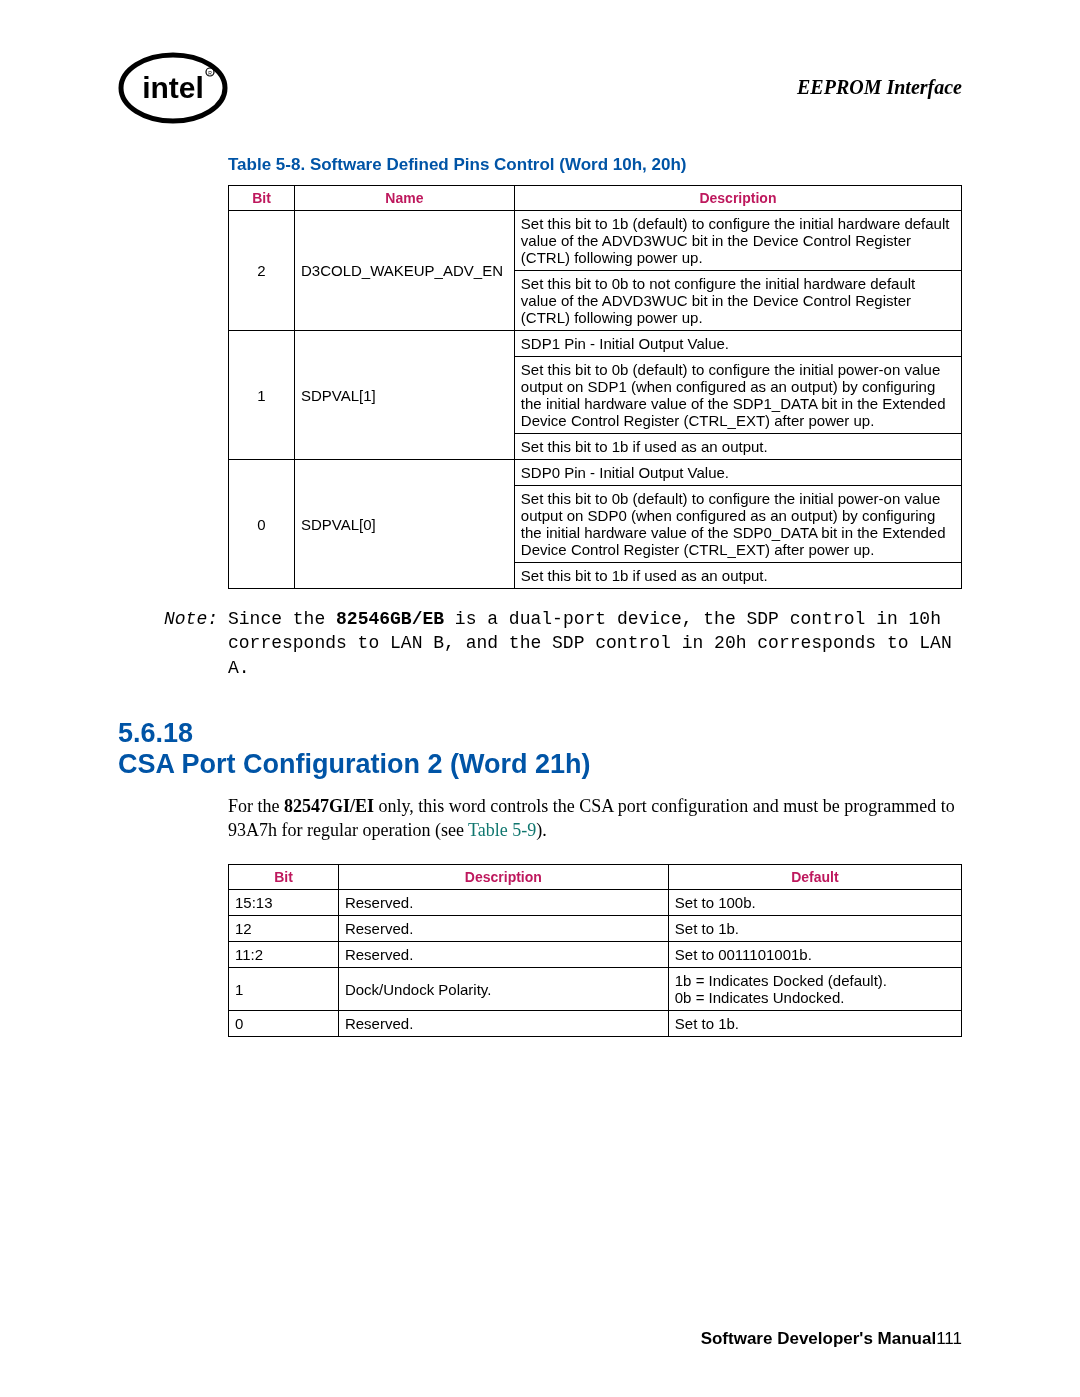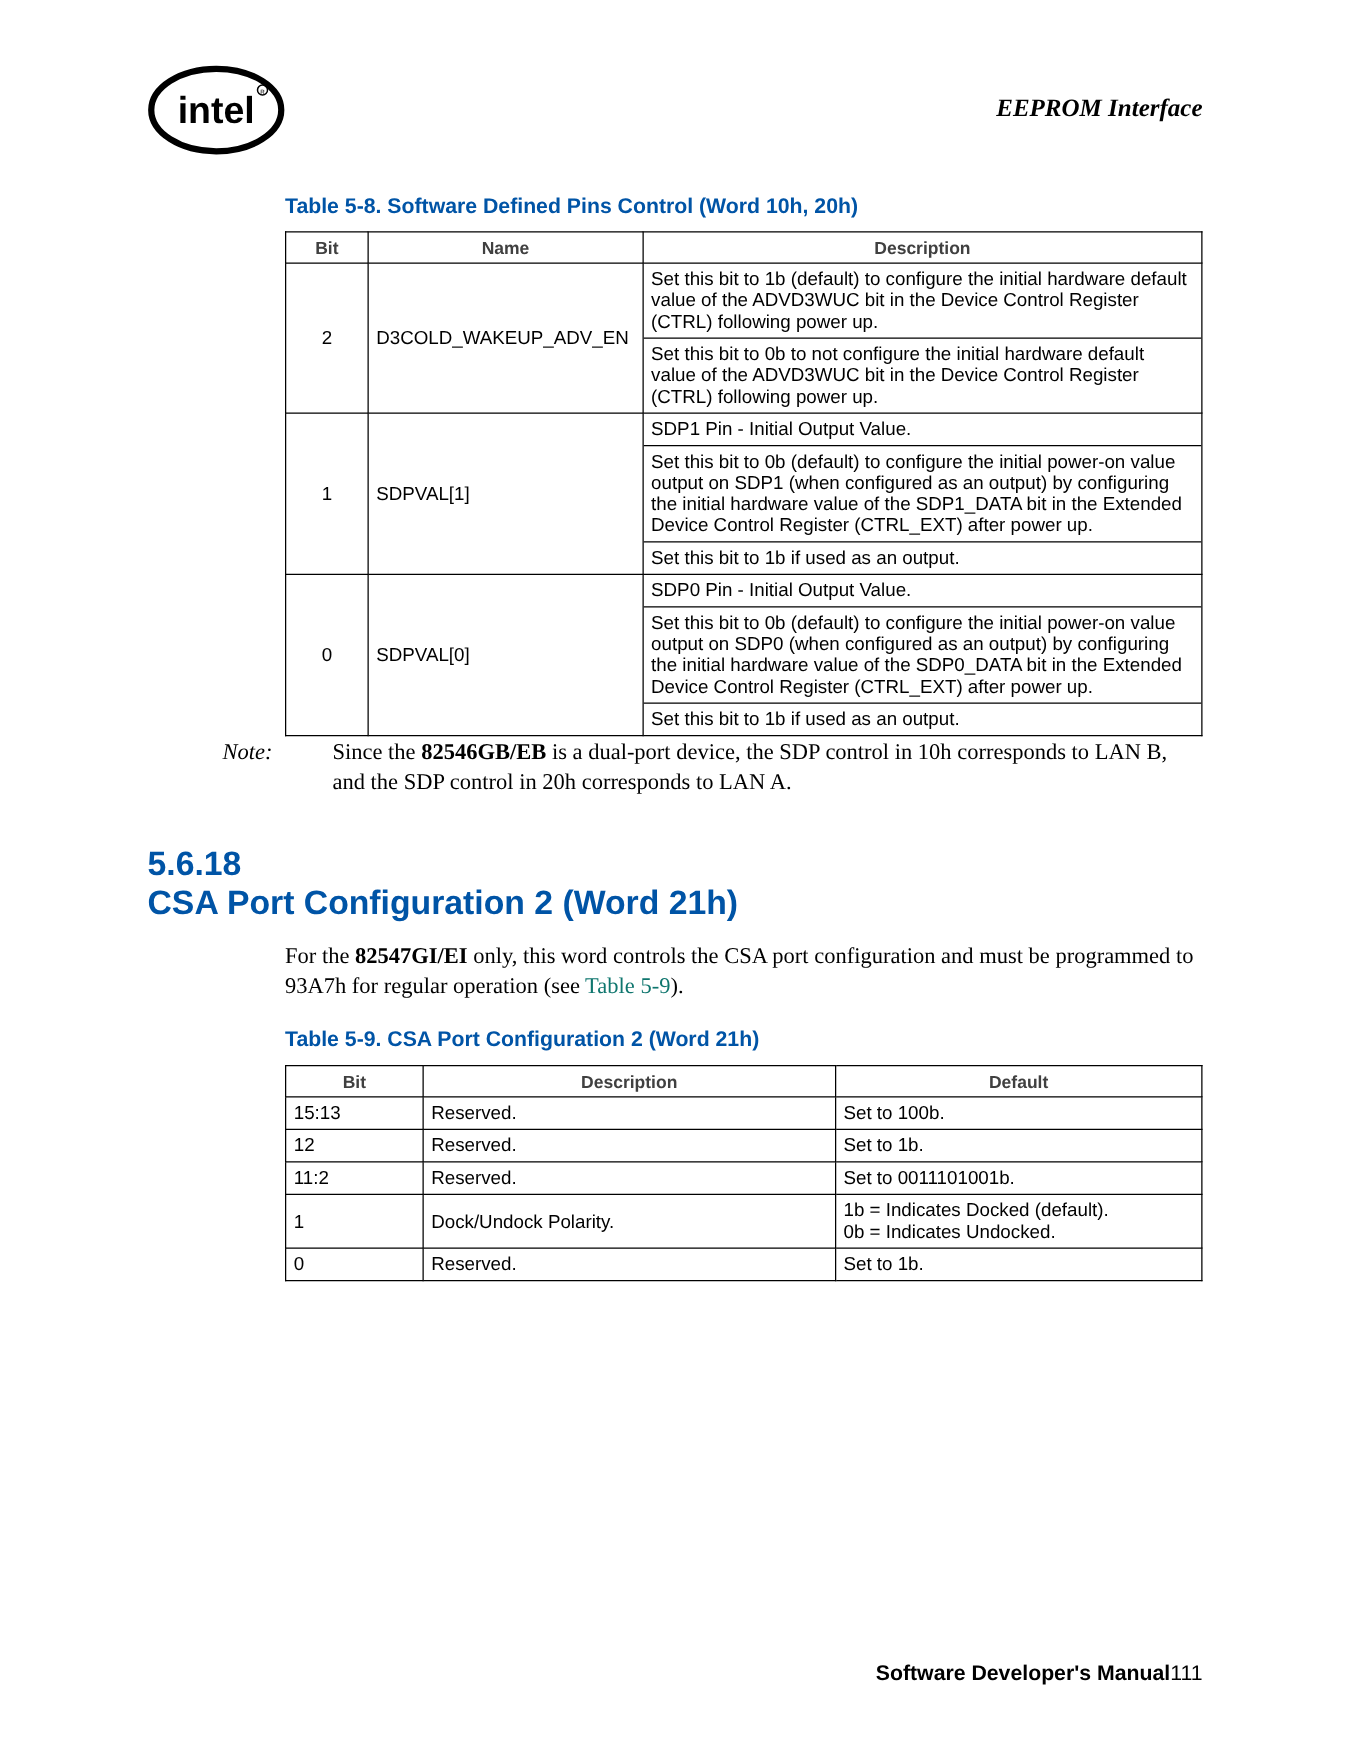--- a/index.html
+++ b/index.html
@@ -44,32 +44,32 @@
     font-size: 15px;
     font-family: Arial, Helvetica, sans-serif;
   }
   th, td {
     border: 1px solid #000;
     padding: 4px 6px;
     text-align: left;
     vertical-align: top;
   }
   th {
-    color: #404040;
+    color: #be185d;
     font-weight: bold;
     text-align: center;
     font-size: 14px;
   }
   td.center { text-align: center; vertical-align: middle; }
   .note-row {
     display: flex;
-    font-family: Liberation Serif, serif;
+    margin-top: 18px;
+    font-family: Liberation Mono, monospace;
     font-size: 18px;
     line-height: 1.35;
-    gap: 38px;
   }
   .note-label {
     font-style: italic;
     min-width: 56px;
     text-align: right;
     margin-right: 10px;
   }
   .section-row {
     display: flex;
     margin-top: 38px;
@@ -176,21 +176,20 @@
 <div class="section-row">
   <div class="section-num">5.6.18</div>
   <div class="section-title">CSA Port Configuration 2 (Word 21h)</div>
 </div>
 
 <div class="content-indent">
   <div class="body-para">
     <span>For the </span><b>82547GI/EI</b><span> only, this word controls the CSA port configuration and must be programmed to 93A7h for regular operation (see </span><span class="link-blue">Table 5-9</span><span>).</span>
   </div>
 
-  <div class="table-caption">Table 5-9. CSA Port Configuration 2 (Word 21h)</div>
   <table>
     <tbody>
         <tr>
       <th style="width:15%">Bit</th>
       <th style="width:45%">Description</th>
       <th>Default</th>
     </tr>
     <tr>
       <td>15:13</td>
       <td>Reserved.</td>

